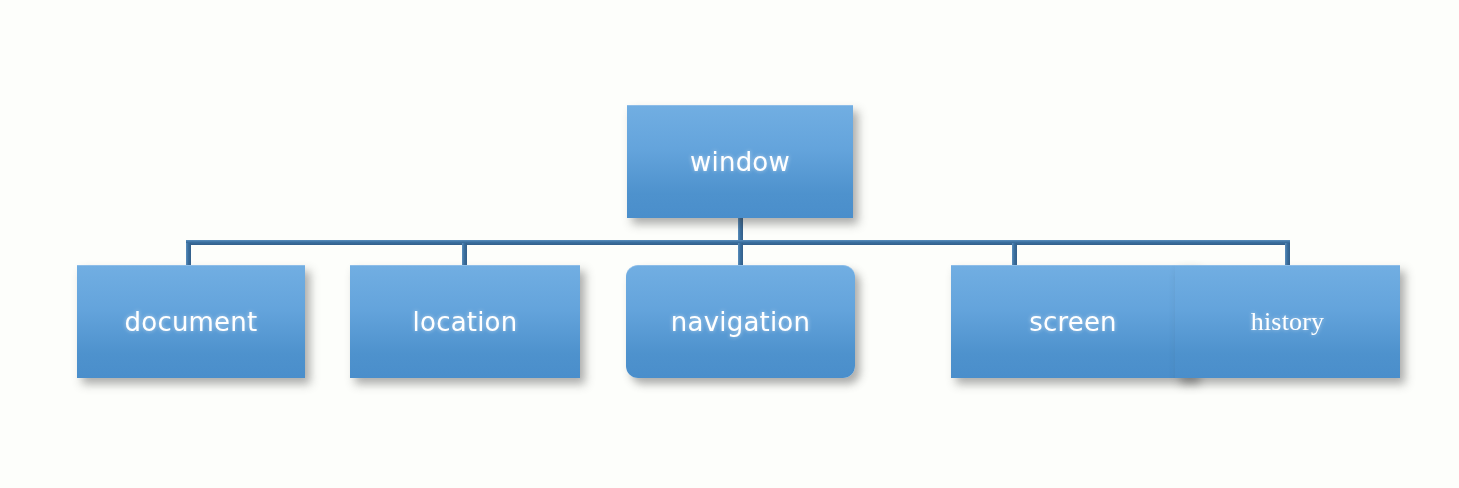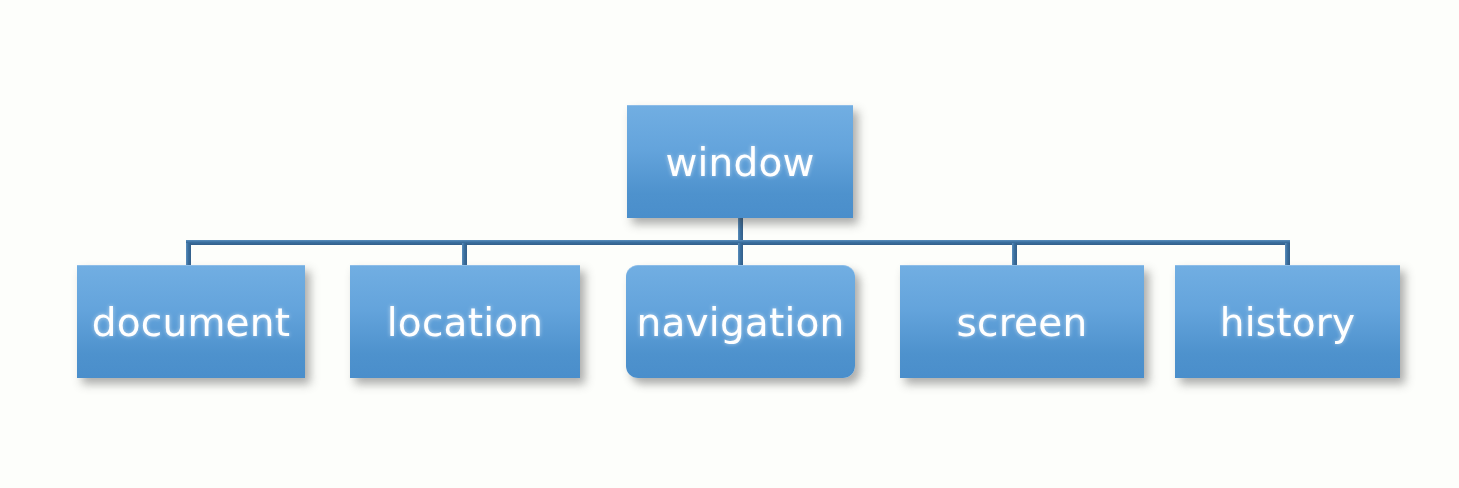--- a/index.html
+++ b/index.html
@@ -61,35 +61,35 @@
     box-sizing: border-box;
     background: linear-gradient(to bottom, #71aee2 0%, #64a4dc 38%, #4e92cd 78%, #4a8ecb 100%);
     border-top: 1px solid #8dbde8;
     box-shadow: 5px 6px 9px rgba(60, 60, 60, 0.42);
     display: flex;
     align-items: center;
     justify-content: center;
   }
   .node-label {
     color: #ffffff;
-    font-size: 39px;
+    font-size: 26px;
     font-weight: 400;
     letter-spacing: 0.2px;
     line-height: 1;
     text-shadow: 0 0 4px rgba(255,255,255,0.55);
     white-space: nowrap;
     user-select: none;
   }
 
   #node-window     { left: 627px;  top: 105px; width: 226px; height: 113px; }
   #node-document   { left: 77px;   top: 265px; width: 228px; height: 113px; text-align: center; }
   #node-location   { left: 350px;  top: 265px; width: 230px; height: 113px; }
   #node-navigation { left: 626px;  top: 265px; width: 229px; height: 113px; border-radius: 12px; }
-  #node-screen     { left: 900px;  top: 265px; width: 244px; height: 113px; text-align: right; }
-  #node-history    { left: 1175px; top: 265px; width: 225px; height: 113px; }
+  #node-screen     { left: 951px;  top: 265px; width: 244px; height: 113px; text-align: right; }
+  #node-history    { left: 1175px; top: 265px; width: 225px; height: 113px; font-family: Liberation Serif, serif; }
 </style>
 </head>
 <body>
 
 <div id="diagram">
 
   <div class="conn vert" id="conn-stem-window"></div>
   <div class="conn" id="conn-bus"></div>
 
   <div class="conn vert drop" id="drop-document"></div>

